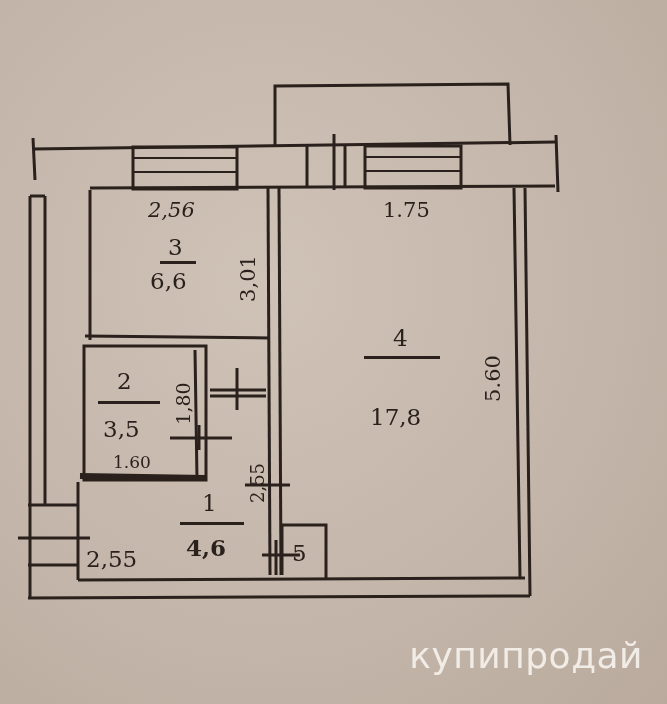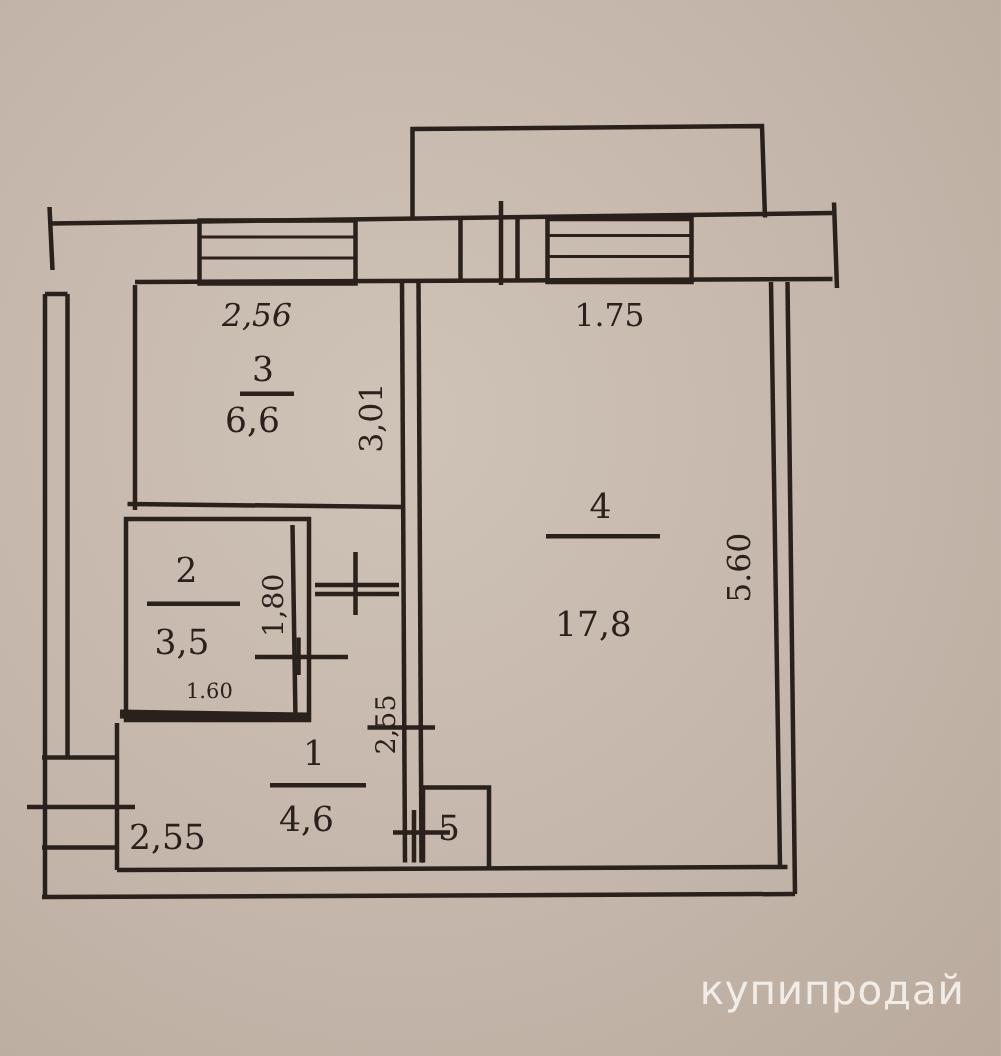--- a/index.html
+++ b/index.html
@@ -18,21 +18,21 @@
     position: absolute; color: #2a211d;
     font-family: "DejaVu Serif", serif;
     font-size: 21px; line-height: 1; white-space: nowrap;
   }
   .num { font-size: 23px; }
   .rot { transform-origin: center; transform: rotate(-90deg); }
   .frac-line { position: absolute; height: 3px; background: #2a211d; }
   .watermark {
     position: absolute; right: 24px; bottom: 28px;
     font-family: "DejaVu Sans", sans-serif;
-    font-size: 27px; color: #f2ece7; letter-spacing: 0.5px;
+    font-size: 36px; color: #f2ece7; letter-spacing: 0.5px;
   }
 </style>
 </head>
 <body>
 
 <div id="stage">
   <svg width="667" height="704" viewBox="0 0 667 704">
     <g stroke="#2a211d" fill="none" stroke-width="3">
 
       <polyline points="275,146 275,86 508,84 510,145"></polyline>
@@ -96,30 +96,30 @@
   <div class="lbl" style="left:148px;top:200px;font-style:italic;">2,56</div>
   <div class="lbl num" style="left:168px;top:236px;">3</div>
   <div class="frac-line" style="left:160px;top:261px;width:36px;"></div>
   <div class="lbl num" style="left:150px;top:270px;">6,6</div>
   <div class="lbl rot" style="left:225px;top:268px;">3,01</div>
 
   <div class="lbl num" style="left:117px;top:370px;">2</div>
   <div class="frac-line" style="left:98px;top:401px;width:62px;"></div>
   <div class="lbl num" style="left:103px;top:418px;">3,5</div>
   <div class="lbl rot" style="left:162px;top:394px;font-size:19px;">1,80</div>
-  <div class="lbl" style="left:124px;top:454px;font-size:14px;text-align:right;">1.60</div>
+  <div class="lbl" style="left:113px;top:454px;font-size:17px;text-align:right;">1.60</div>
 
   <div class="lbl" style="left:383px;top:200px;">1.75</div>
   <div class="lbl num" style="left:393px;top:327px;">4</div>
   <div class="frac-line" style="left:364px;top:356px;width:76px;"></div>
   <div class="lbl num" style="left:370px;top:370px;margin-top:36px;">17,8</div>
   <div class="lbl rot" style="left:470px;top:368px;">5.60</div>
 
   <div class="lbl rot" style="left:238px;top:474px;font-size:18px;">2,55</div>
   <div class="lbl num" style="left:202px;top:492px;">1</div>
   <div class="frac-line" style="left:180px;top:522px;width:64px;"></div>
-  <div class="lbl num" style="left:186px;top:536px;">4,6</div>
+  <div class="lbl num" style="left:186px;top:536px;font-weight:bold;">4,6</div>
   <div class="lbl num" style="left:86px;top:548px;">2,55</div>
 
   <div class="lbl num" style="left:292px;top:542px;">5</div>
 
   <div class="watermark">купипродай</div>
 </div>
 
 </body></html>

